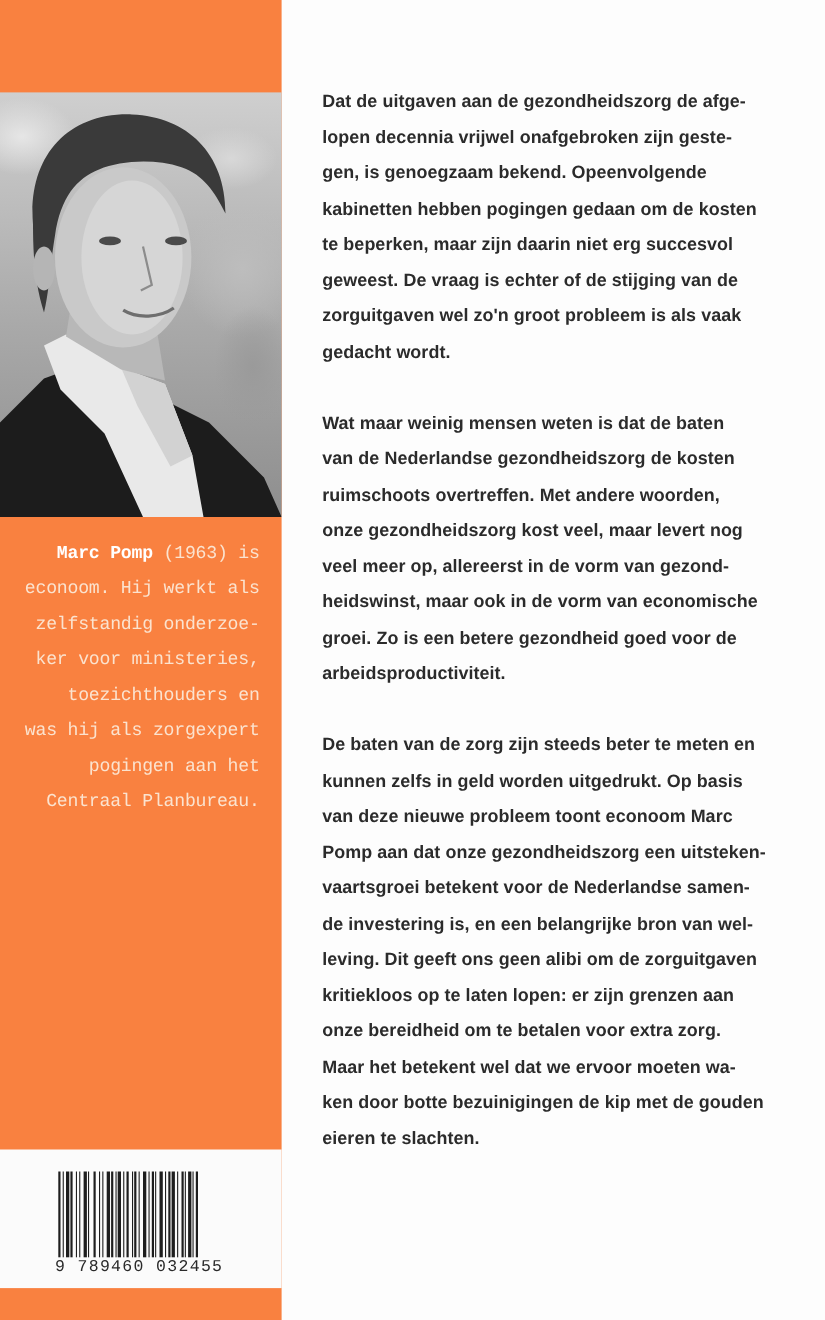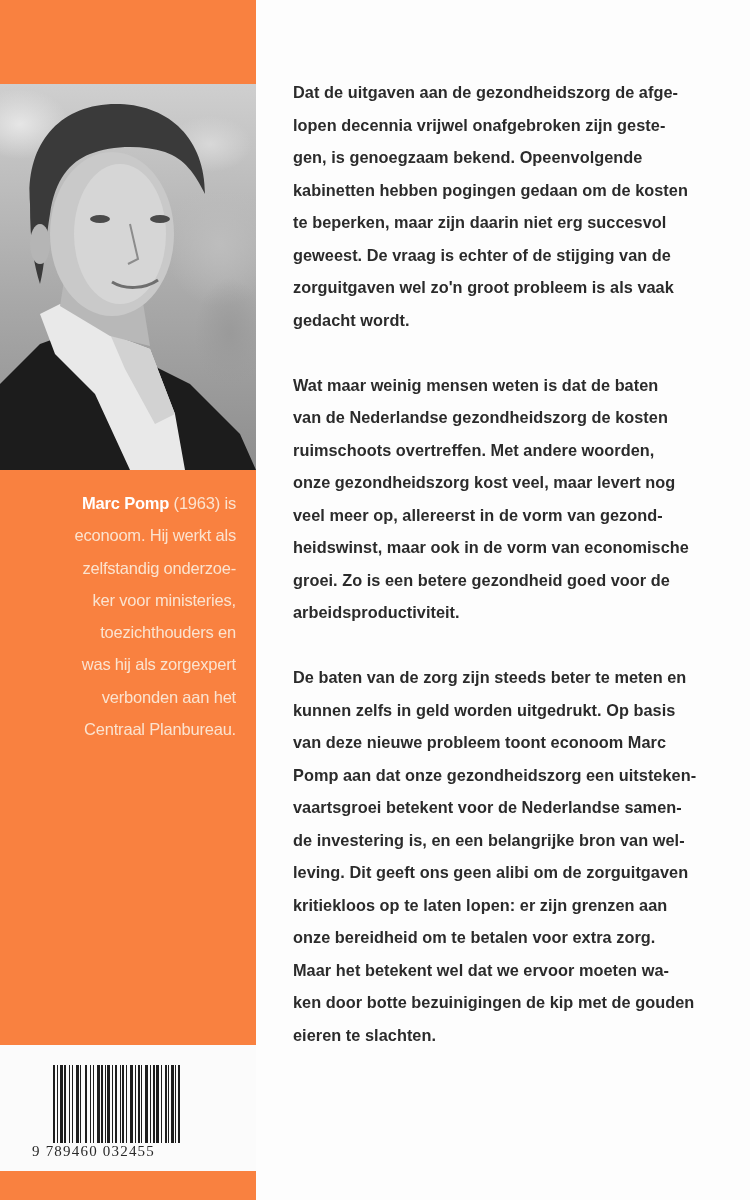--- a/index.html
+++ b/index.html
@@ -19,37 +19,37 @@
       radial-gradient(ellipse 70px 50px at 20px 40px, #e6e6e6 0%, transparent 70%),
       radial-gradient(ellipse 80px 90px at 220px 160px, #bdbdbd 0%, transparent 70%),
       linear-gradient(180deg, #cfcfcf 0%, #a9a9a9 55%, #8e8e8e 100%);
   }
   .photo svg { position: absolute; left: 0; top: 0; }
 
   .bio {
     position: absolute; right: 20px; top: 487px; width: 220px;
     text-align: right; color: #fbe3cf;
     font-size: 16.5px; line-height: 32.3px; letter-spacing: -0.2px;
-    font-family: Liberation Sans, sans-serif;
+    font-family: Liberation Mono, monospace;
   }
   .bio .bio-name { font-weight: bold; color: #ffffff; }
   .bio .bio-line { display: block; white-space: nowrap; }
 
   .barcode-box {
     position: absolute; left: 0; top: 1045px; width: 256px; height: 126px;
     background: #fbfbfb;
   }
   .barcode-bars {
     position: absolute; left: 53px; top: 20px; width: 144px; height: 78px;
     display: flex; align-items: stretch;
   }
   .barcode-bars span { display: block; height: 100%; background: #1e1e1e; }
   .barcode-digits {
-    position: absolute; left: 32px; top: 98px; width: 160px;
-    font-family: Liberation Serif, serif; font-size: 15px; color: #2a2a2a;
+    position: absolute; left: 50px; top: 98px; width: 160px;
+    font-family: Liberation Mono, monospace; font-size: 15px; color: #2a2a2a;
     letter-spacing: 1.2px; white-space: nowrap;
   }
 
   .body-text {
     position: absolute; left: 293px; top: 76px; width: 440px;
     color: #2b2b2b; font-family: "Liberation Sans", sans-serif;
     font-weight: bold; font-size: 16.3px; line-height: 32.5px;
     letter-spacing: 0.05px;
   }
   .paragraph { margin-bottom: 32.5px; }
@@ -85,21 +85,21 @@
     </svg>
   </div>
 
   <div class="bio">
     <span class="bio-line"><span class="bio-name">Marc Pomp</span><span> (1963) is</span></span>
     <span class="bio-line">econoom. Hij werkt als</span>
     <span class="bio-line">zelfstandig onderzoe-</span>
     <span class="bio-line">ker voor ministeries,</span>
     <span class="bio-line">toezichthouders en</span>
     <span class="bio-line">was hij als zorgexpert</span>
-    <span class="bio-line">verbonden aan het</span>
+    <span class="bio-line">pogingen aan het</span>
     <span class="bio-line">Centraal Planbureau.</span>
   </div>
 
   <div class="barcode-box">
     <div class="barcode-bars">
       <span style="width:2px"></span>
         <span style="width:2px;background:transparent"></span>
       <span style="width:1px"></span>
         <span style="width:2px;background:transparent"></span>
       <span style="width:3px"></span>

